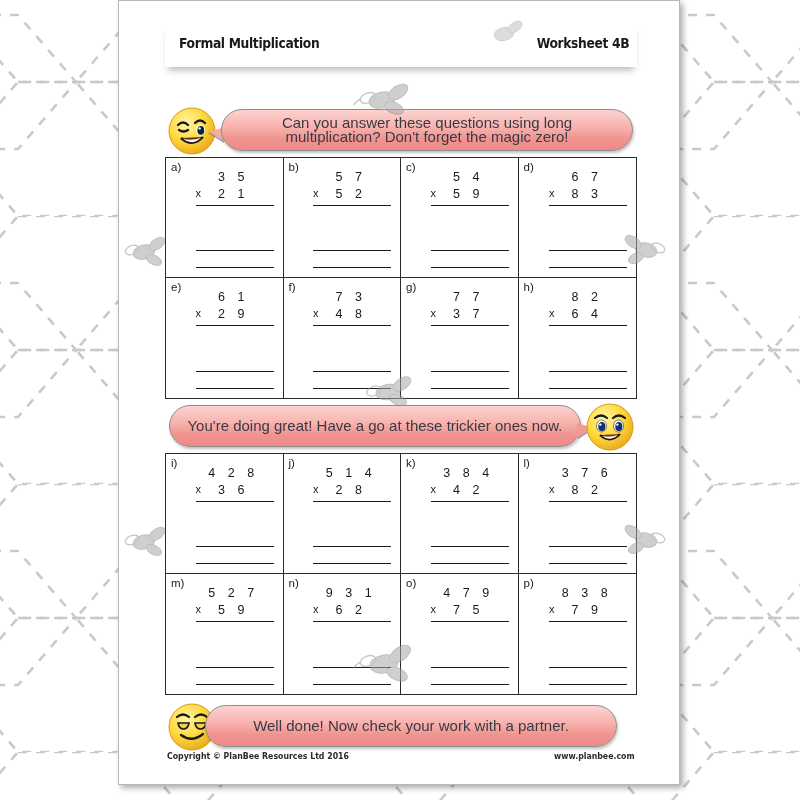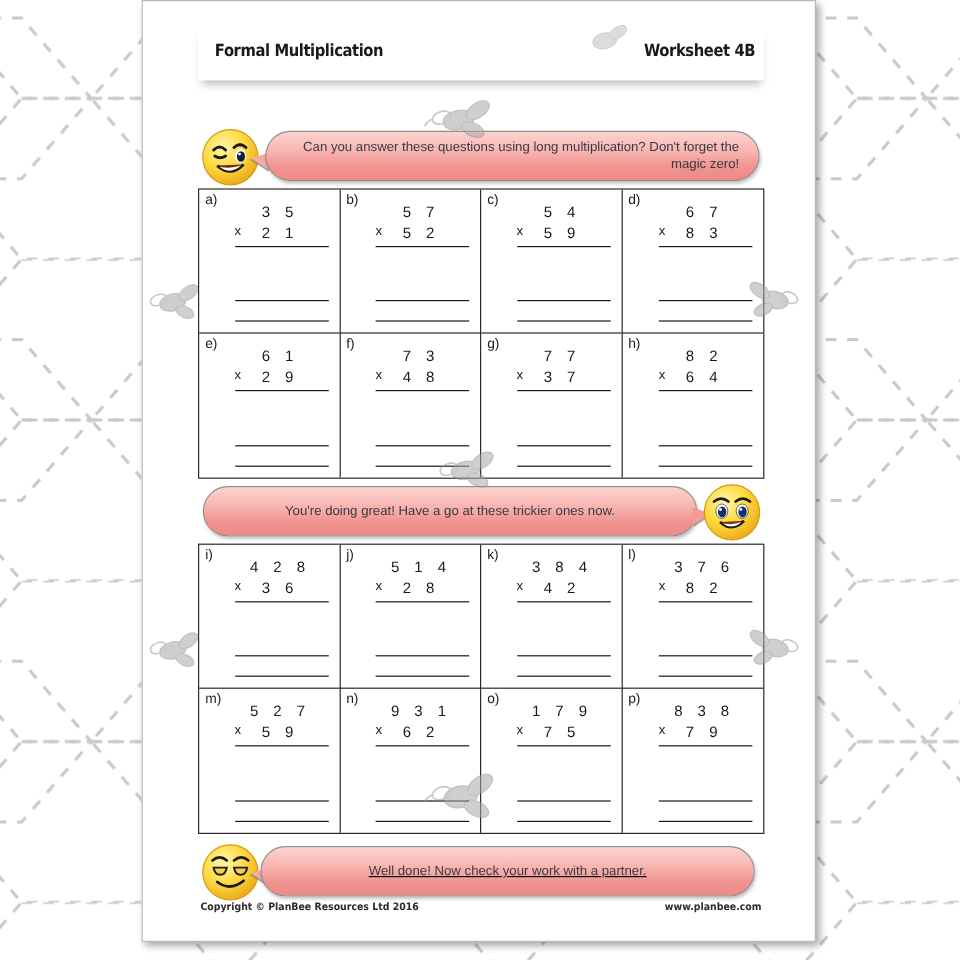--- a/index.html
+++ b/index.html
@@ -134,29 +134,29 @@
     border: 1px solid #8f8f8f;
     background: linear-gradient(180deg,#fcd3d0 0%, #f8b3ae 42%, #f09490 72%, #ee8a86 100%);
     box-shadow: 1px 2px 3px rgba(0,0,0,0.25);
     display: flex;
     align-items: center;
     justify-content: center;
     box-sizing: border-box;
   }
   .bubble-text {
     font-family: "Liberation Sans", sans-serif;
-    font-size: 11px;
+    font-size: 15px;
     color: #3a3a46;
-    text-align: right;
+    text-align: center;
     line-height: 14px;
     padding: 0 16px;
   }
   #bubble-1 { left: 56px; width: 412px; }
   #bubble-2 { left: 4px;  width: 412px; }
-  #bubble-3 { left: 52px; width: 412px; text-decoration: underline; }
+  #bubble-3 { left: 40px; width: 412px; }
 
   
   .tail-left, .tail-right {
     position: absolute;
     width: 0; height: 0;
   }
   .tail-left {
     left: 44px; top: 22px;
     border-top: 5px solid transparent;
     border-bottom: 10px solid transparent;
@@ -592,21 +592,21 @@
           </div>
           <div class="answer-lines">
             <div class="ans-line"></div>
             <div class="ans-line"></div>
           </div>
         </div>
         <div class="cell">
           <div class="cell-label">o)</div>
           <div class="sum">
             <div class="sum-row">
-              <span class="sum-digits">1 7 9</span>
+              <span class="sum-digits">4 7 9</span>
             </div>
             <div class="sum-row" style="position: relative;">
               <span class="sum-op">x</span>
               <span class="sum-digits">7 5</span>
             </div>
             <div class="sum-rule"></div>
           </div>
           <div class="answer-lines">
             <div class="ans-line"></div>
             <div class="ans-line"></div>

